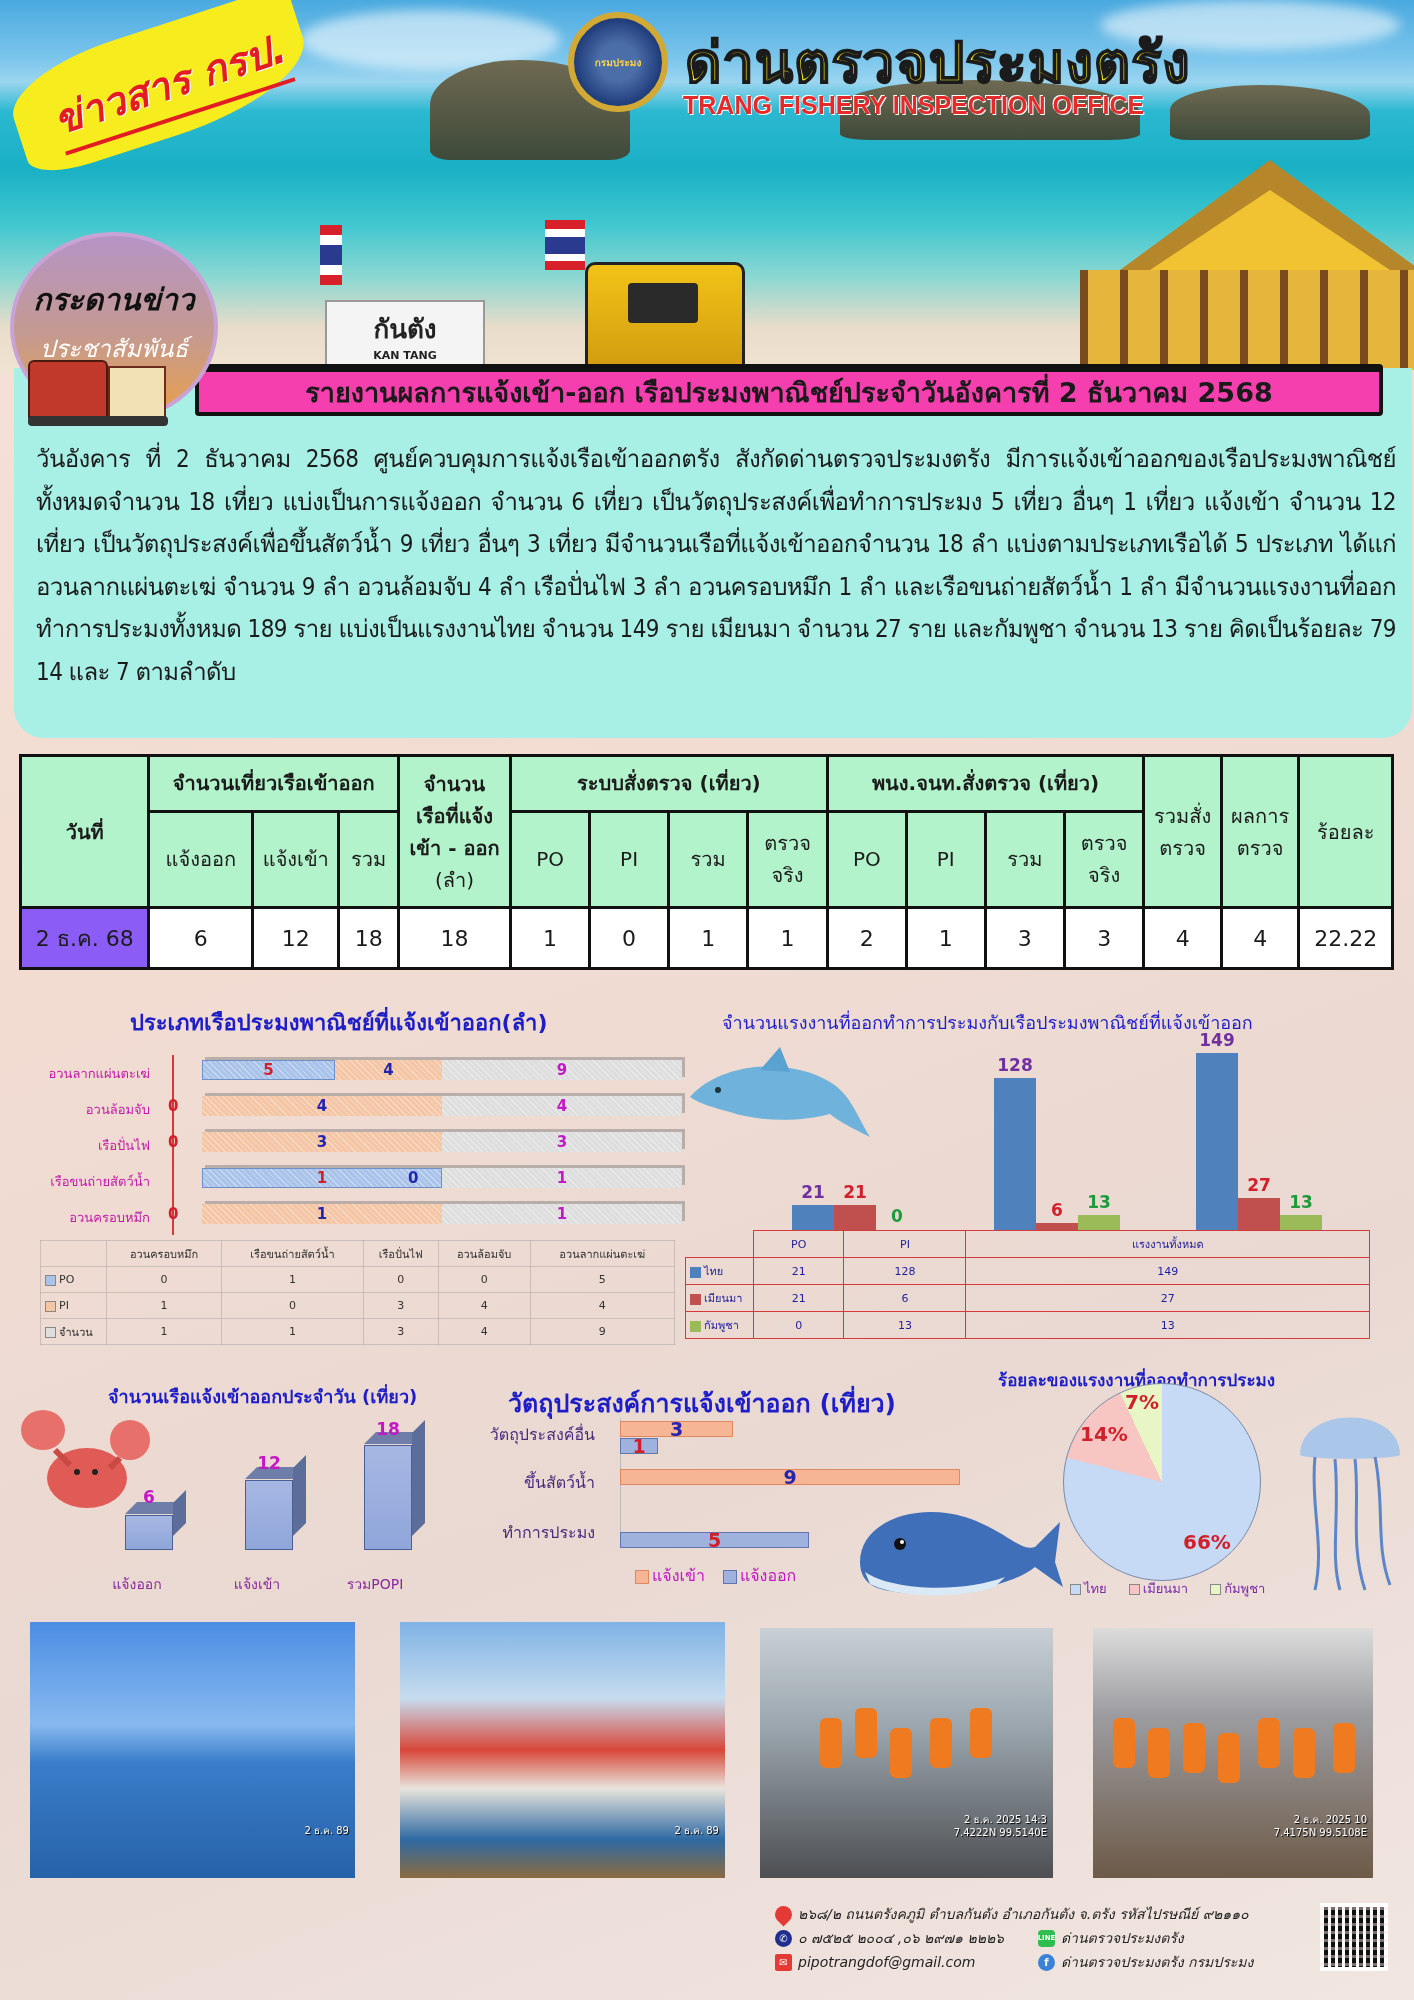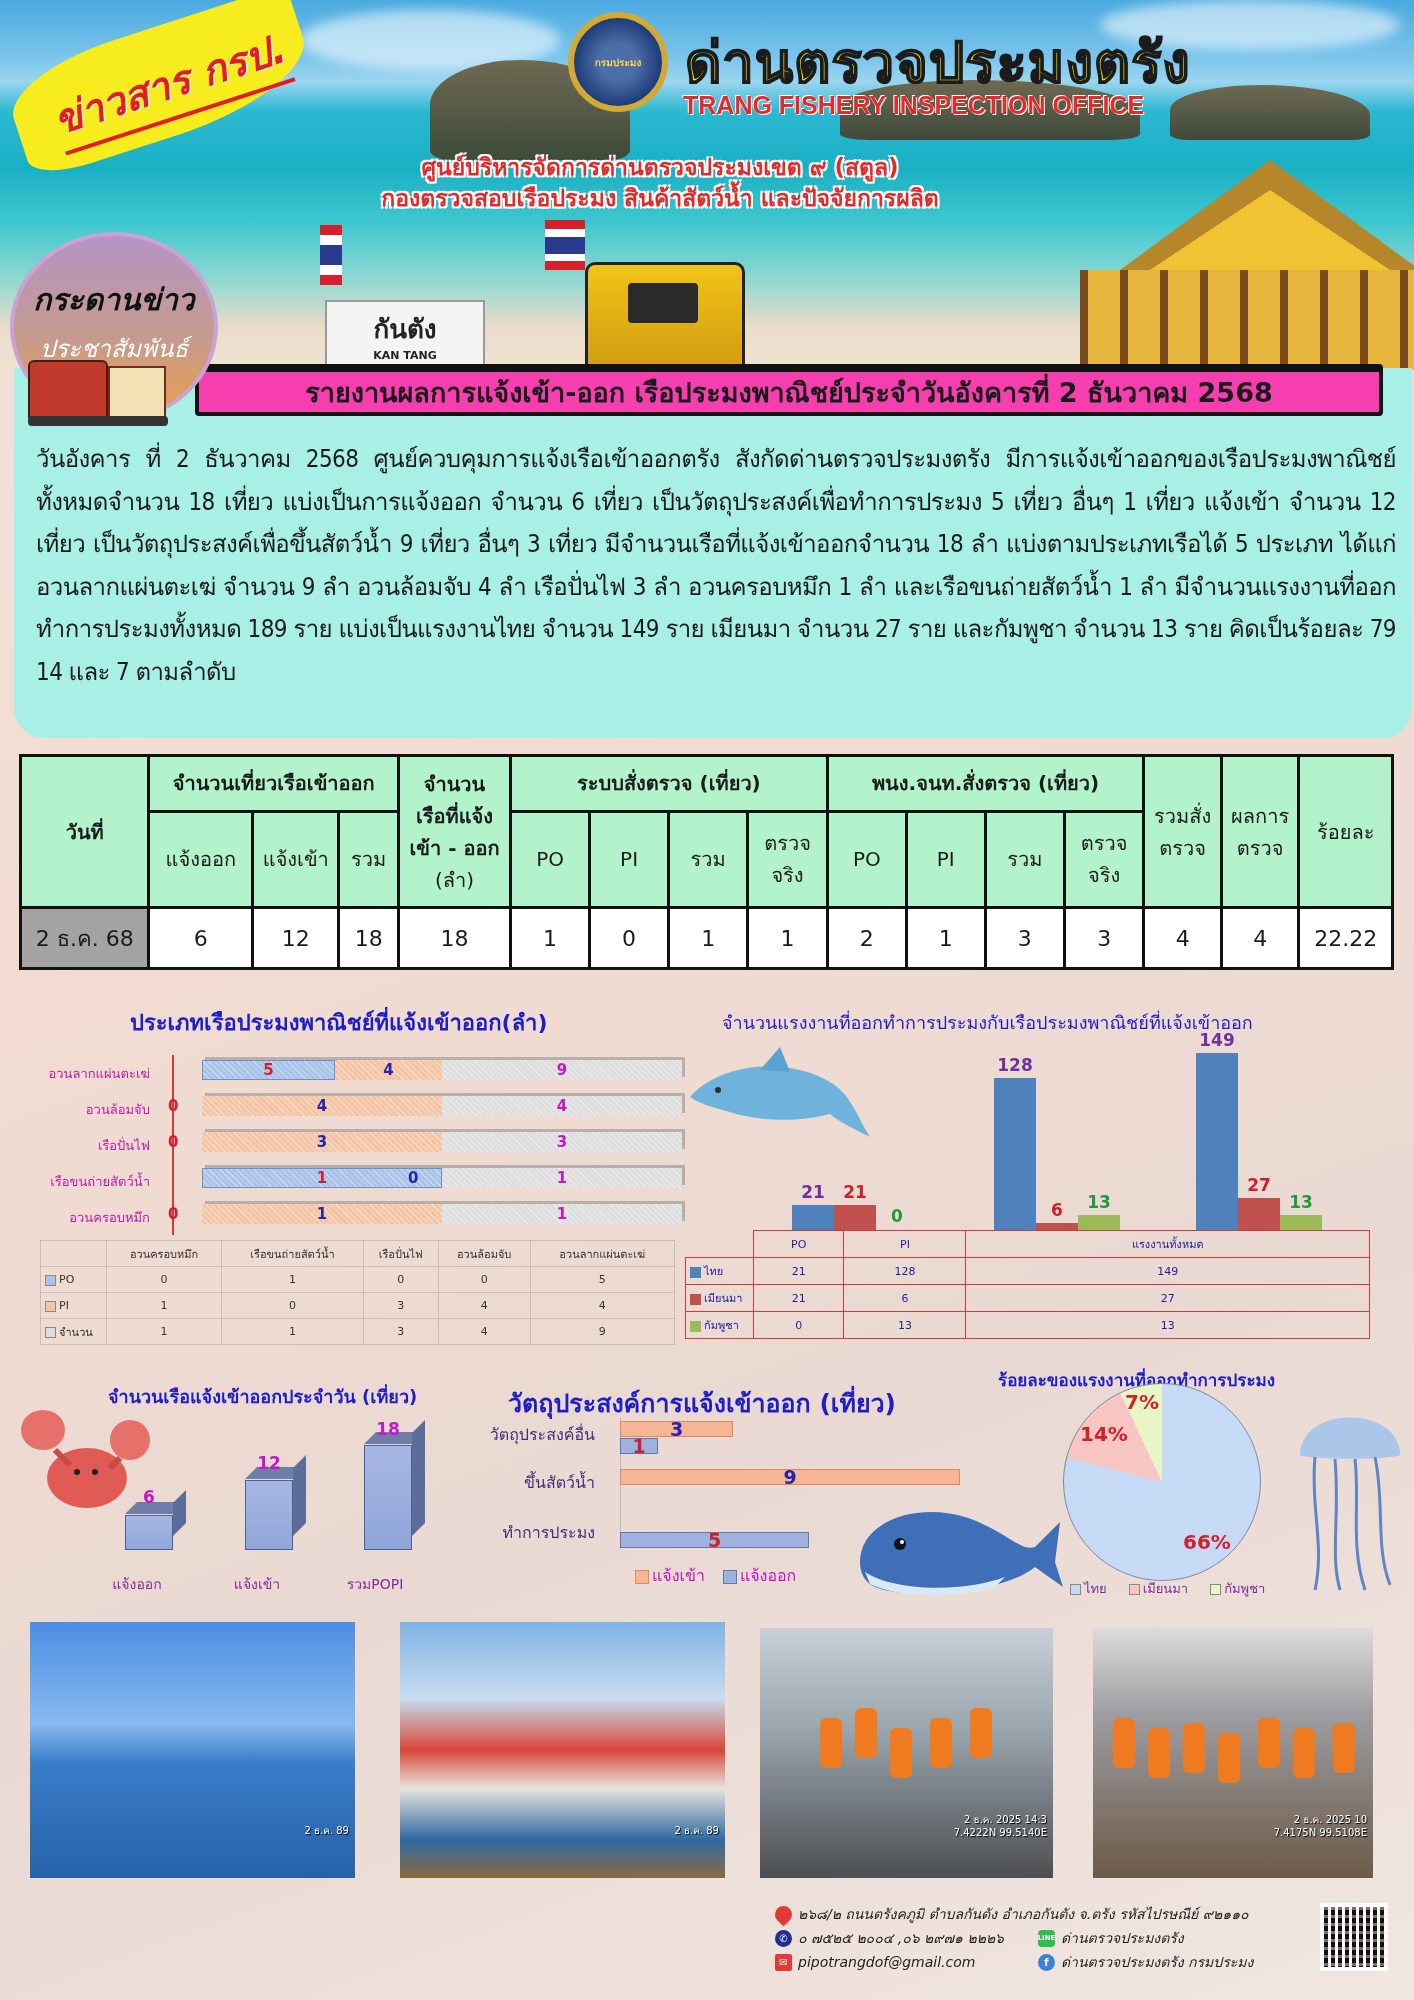--- a/index.html
+++ b/index.html
@@ -89,21 +89,21 @@
 
   
   .stat-table {
     position: absolute; left: 19px; top: 754px; width: 1375px; height: 216px;
     border-collapse: collapse; font-size: 20px; color: #1b1b1b; z-index: 3;
   }
   .stat-table th, .stat-table td { border: 3px solid #111; text-align: center; }
   .stat-table th { background: #b2f3cb; font-weight: normal; }
   .stat-table th.bold { font-weight: bold; }
   .stat-table td { background: #fff; height: 60px; font-size: 22px; }
-  .stat-table td.date { background: #a3a3a3; }
+  .stat-table td.date { background: #8b5cf6; }
 
   
   .c1-title { position:absolute; left: 130px; top: 1005px; font-size: 22px; font-weight: bold; color: #1e1ec8; }
   .c1-row { position:absolute; left: 30px; width: 640px; height: 22px; }
   .c1-row .lbl { position:absolute; left: 0; width: 120px; text-align: right; font-size: 13px; color: #c21ba8; top: 3px; }
   .c1-row .bar { position:absolute; left: 172px; top: 0; height: 20px; display:flex; width: 480px; box-shadow: 3px -3px 0 rgba(120,120,120,0.45); }
   .seg { height: 20px; position: relative; display:flex; align-items:center; justify-content:center; font-weight: bold; font-size: 15px;
     background-image: repeating-linear-gradient(45deg, rgba(255,255,255,0.35) 0 1px, transparent 1px 4px); }
   .seg.po { background-color: #a9c3ea; border: 1px solid #6e8fc7; }
   .seg.pi { background-color: #f5c6a5; }
@@ -195,24 +195,20 @@
       <div class="roof2"></div>
       <div class="body"></div>
   </div>
   <div class="slogan"></div>
   <div class="slogan-text">ข่าวสาร กรป.</div>
   <div class="seal seal-left">
     <span>กรมประมง</span>
   </div>
   <div class="title-th">ด่านตรวจประมงตรัง</div>
   <div class="title-en">TRANG FISHERY INSPECTION OFFICE</div>
-  <div class="subtitle">
-    <div>ศูนย์บริหารจัดการด่านตรวจประมงเขต ๙ (สตูล)</div>
-    <div>กองตรวจสอบเรือประมง สินค้าสัตว์น้ำ และปัจจัยการผลิต</div>
-  </div>
 </div>
 
 <div class="badge-circle">
   <span class="l1">กระดานข่าว</span>
   <span class="l2">ประชาสัมพันธ์</span>
 </div>
 <div class="mini-train">
   <div class="car1"></div>
     <div class="car2"></div>
     <div class="wheels"></div>

